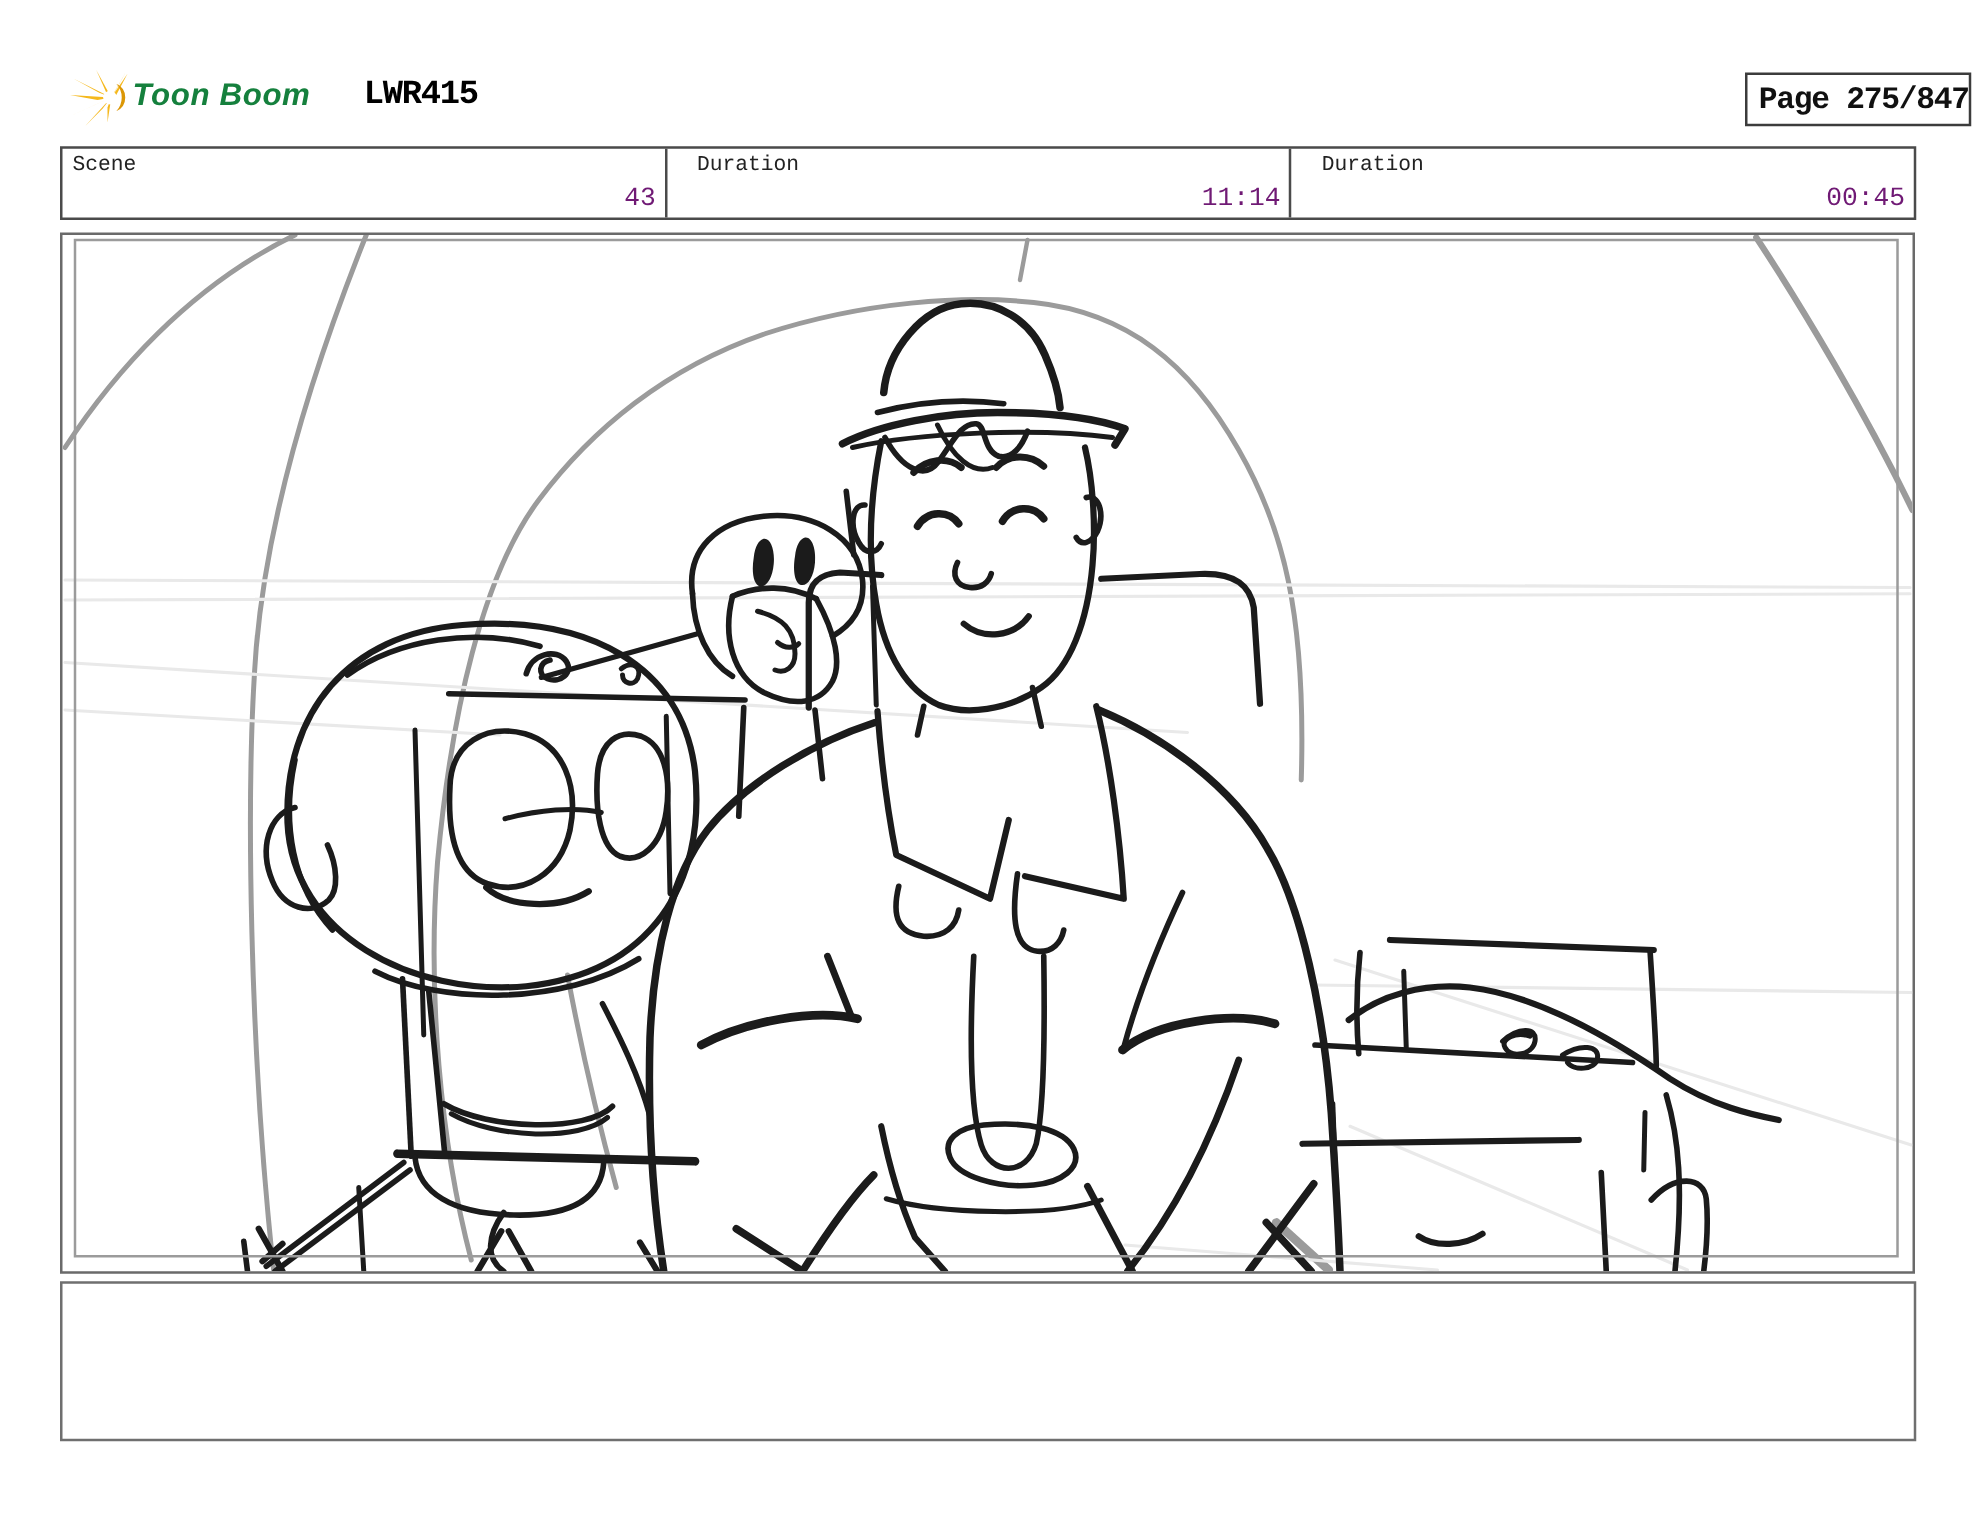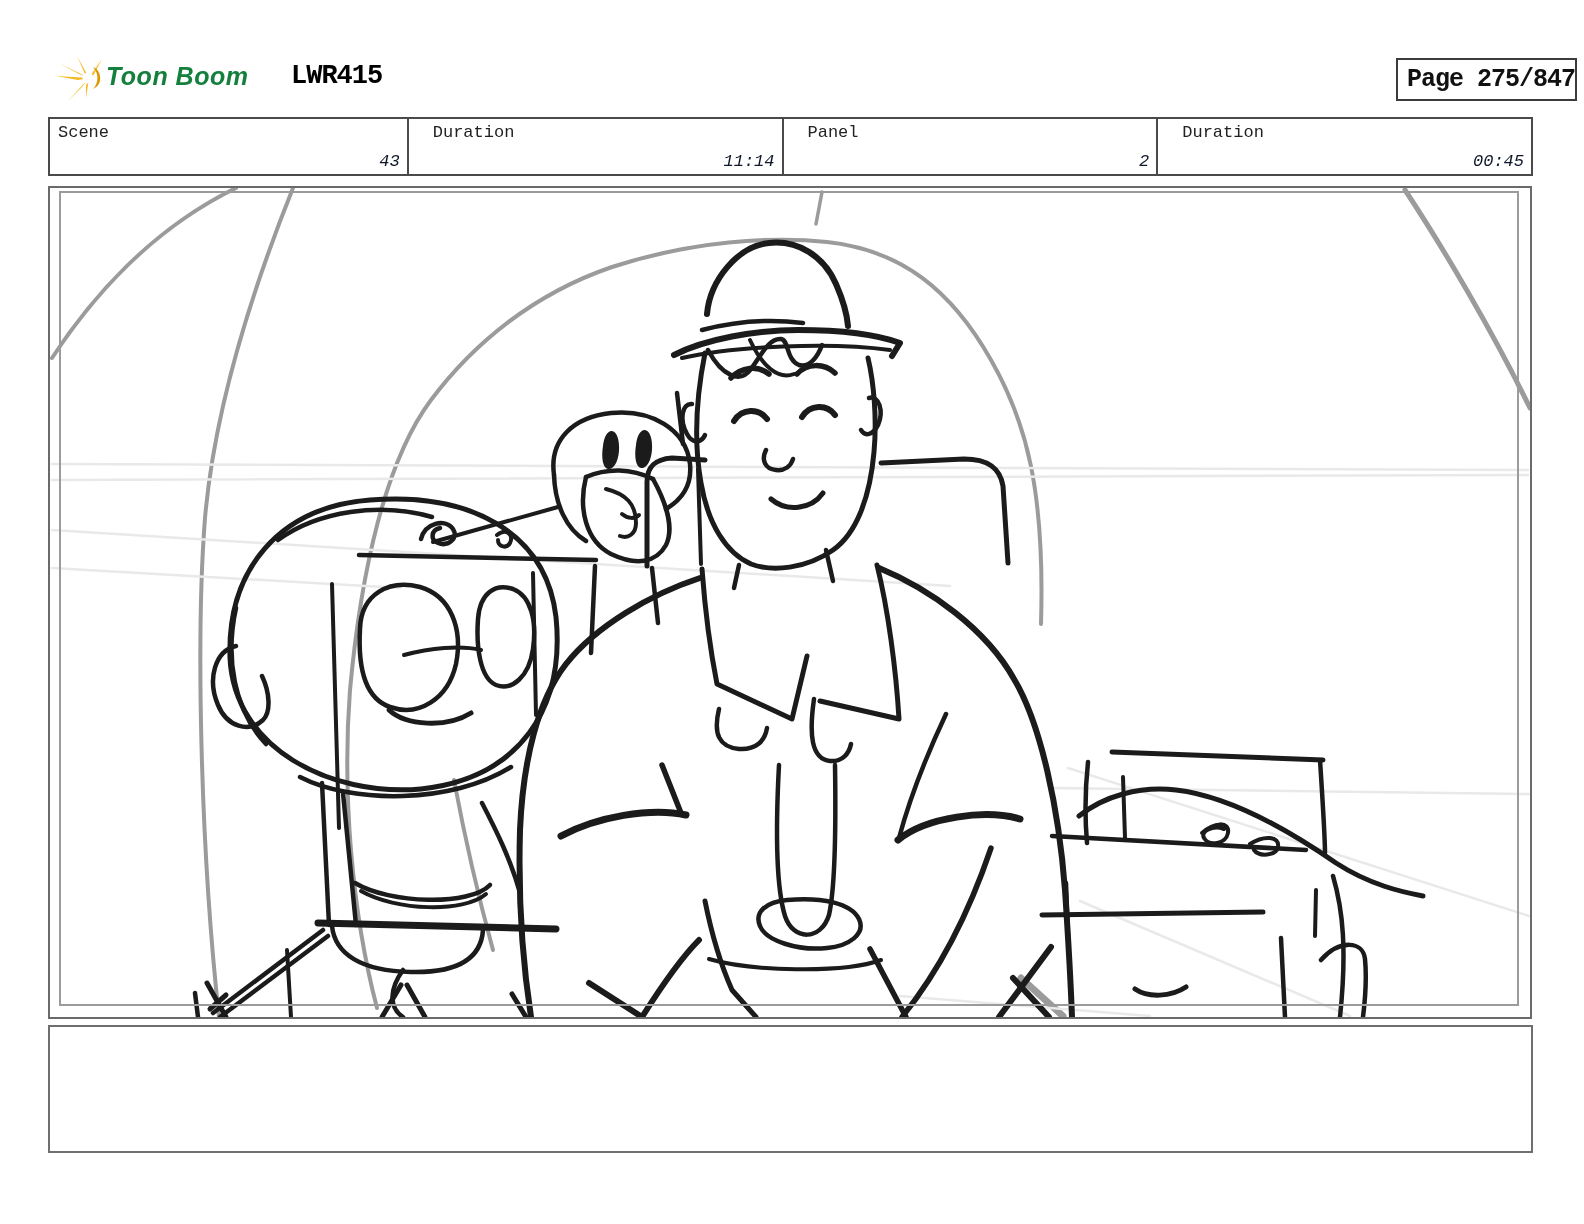--- a/index.html
+++ b/index.html
@@ -8,21 +8,21 @@
   
   .brand-text{left:106px;top:62px;font-family:"Liberation Sans",sans-serif;font-weight:bold;font-style:italic;font-size:25px;color:#15803d;letter-spacing:.5px;}
   .doc-title{left:255px;top:61px;font-weight:bold;font-size:27px;color:#000;letter-spacing:-1px;margin-left:36px;}
   .page-box{left:1352px;top:58px;width:181px;height:43px;border:2px solid #3c3c3c;box-sizing:border-box;
             display:flex;align-items:center;justify-content:flex-end;font-weight:bold;font-size:25px;letter-spacing:-1px;margin-left:44px;}
   
   .field-row{left:48px;top:117px;width:1485px;height:59px;border:2px solid #4a4a4a;box-sizing:border-box;display:flex;gap:16px;}
   .field-cell{flex:1 1 25%;position:relative;border-right:2px solid #4a4a4a;}
   .field-cell:last-child{border-right:none;}
   .field-label{position:absolute;left:8px;top:4px;font-size:17px;color:#222;}
-  .field-value{position:absolute;right:7px;bottom:3px;font-size:17px;color:#0f172a;font-style:italic;}
+  .field-value{position:absolute;right:7px;bottom:3px;font-size:21px;color:#701a75;}
   
   .panel-box{left:48px;top:186px;width:1484px;height:833px;border:2px solid #6a6a6a;box-sizing:border-box;overflow:hidden;}
   .camera-frame{position:absolute;left:9px;top:3px;width:1460px;height:815px;border:2px solid #9b9b9b;box-sizing:border-box;}
   .sketch-svg{position:absolute;left:0;top:0;}
   
   .caption-box{left:48px;top:1025px;width:1485px;height:128px;border:2px solid #6f6f6f;box-sizing:border-box;background:#fff;}
 </style>
 </head>
 <body>
 
@@ -47,24 +47,20 @@
 </div>
 
 <div class="abs field-row">
   <div class="field-cell">
     <span class="field-label">Scene</span>
     <span class="field-value">43</span>
   </div>
   <div class="field-cell">
     <span class="field-label">Duration</span>
     <span class="field-value">11:14</span>
-  </div>
-  <div class="field-cell">
-    <span class="field-label">Panel</span>
-    <span class="field-value">2</span>
   </div>
   <div class="field-cell">
     <span class="field-label">Duration</span>
     <span class="field-value">00:45</span>
   </div>
 </div>
 
 <div class="abs panel-box">
   <svg class="sketch-svg" width="1480" height="829" viewBox="0 0 1480 829">
     <g fill="none" stroke="#9b9b9b" stroke-width="4" stroke-linecap="round">

